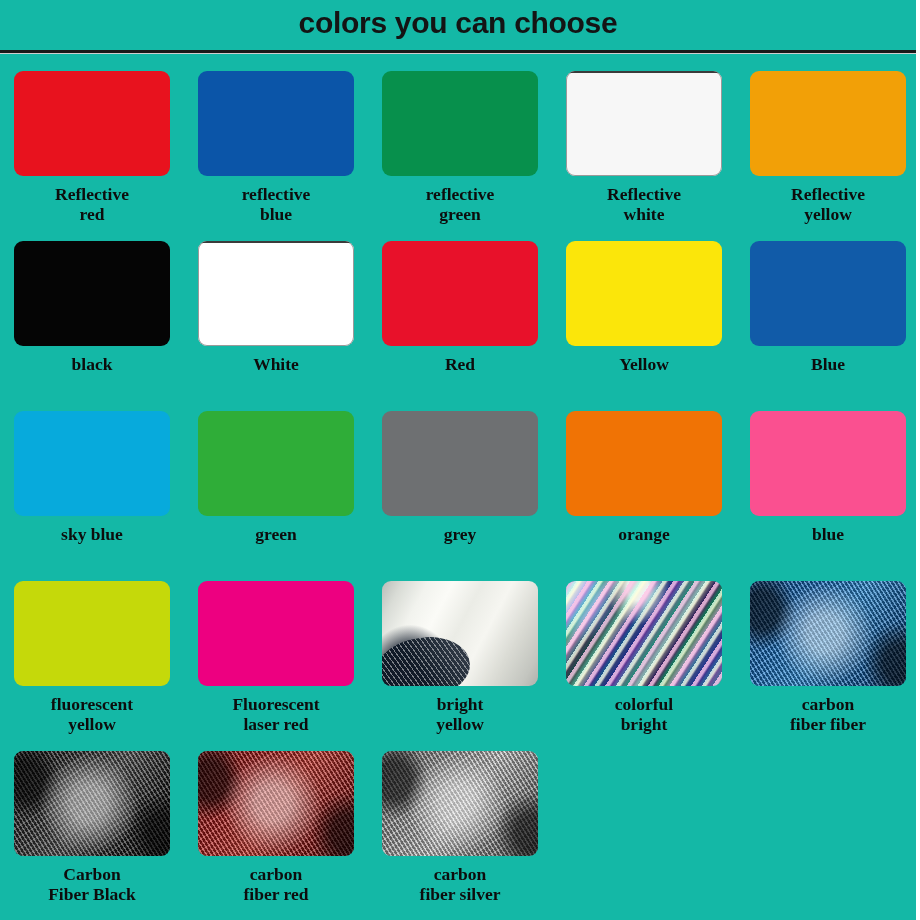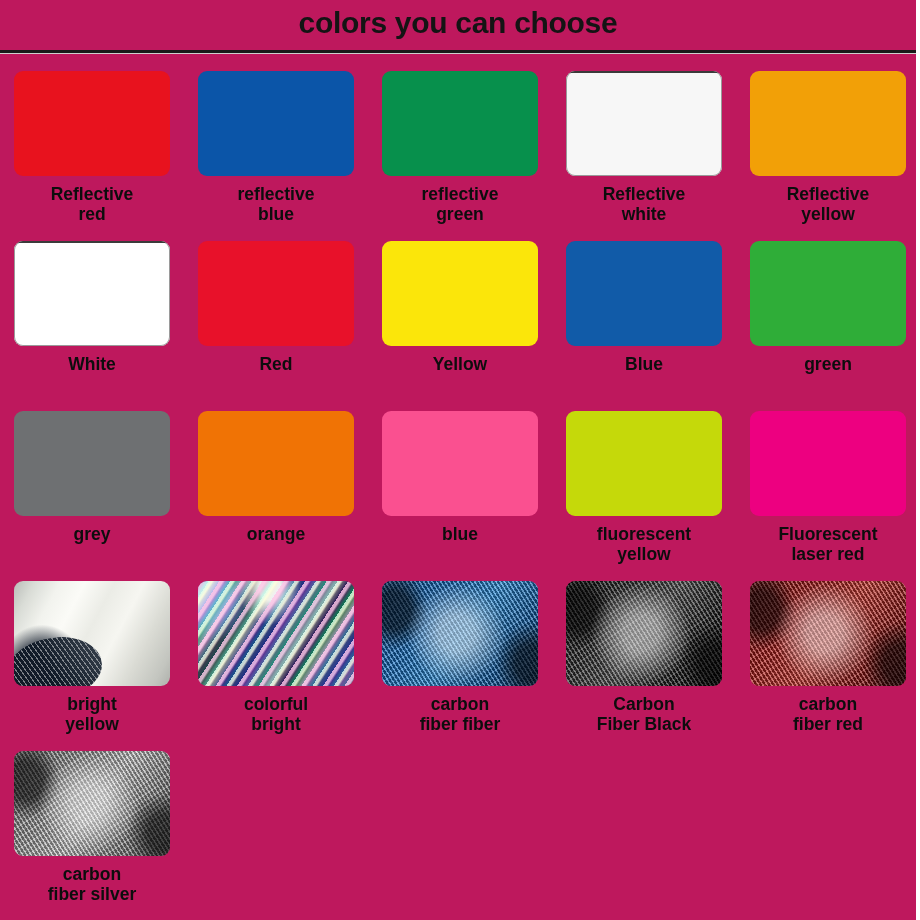--- a/index.html
+++ b/index.html
@@ -1,21 +1,21 @@
 <!DOCTYPE html>
 <html><head>
 <meta charset="utf-8">
 <style>
   html,body{margin:0;padding:0;}
   body{
     width:920px;height:920px;overflow:hidden;background:#ffffff;
     font-family:"Liberation Sans","DejaVu Sans",sans-serif;
     -webkit-font-smoothing:antialiased;
   }
-  .page{position:relative;width:916px;height:920px;background:#be185d;}
+  .page{position:relative;width:916px;height:920px;background:#14b8a6;}
 
   
   .header{height:52px;position:relative;}
   .title{
     position:absolute;left:0;right:0;top:6px;text-align:center;
     font-size:30px;font-weight:bold;color:#141414;letter-spacing:-0.3px;
     font-family:"Liberation Sans","DejaVu Sans",sans-serif;
   }
   .rule{position:absolute;left:0;right:0;top:50px;height:3px;background:#1a1a1a;}
   .rule:after{content:"";position:absolute;left:0;right:0;top:3px;height:1px;background:#cfcfcf;}
@@ -33,20 +33,21 @@
   }
   .swatch.bordered{box-shadow:inset 0 0 0 1px #9a9a9a;}
   .swatch.bordered:before{
     content:"";position:absolute;left:0;right:0;top:0;height:2px;
     background:#3b3b3b;border-radius:9px 9px 0 0;
   }
   .label{
     margin-top:9px;text-align:center;line-height:1.14;
     font-size:17.5px;font-weight:bold;color:#0d0d0d;
     max-width:170px;
+    font-family:Liberation Serif, serif;
   }
   .label .l2{display:block;}
 
   
   
   .tex-silver{
     background:
       radial-gradient(ellipse 70% 120% at 18% 92%, #0d1622 0 16%, #27303d 24%, rgba(39,48,61,0) 42%),
       linear-gradient(118deg,
         #b9bcb8 0%, #d9dcd6 10%, #f2f3ee 22%, #fbfbf7 34%,
@@ -155,36 +156,44 @@
       </div>
       <div class="cell">
         <div class="swatch bordered" style="background: rgb(247, 247, 247);"></div>
         <div class="label"><span>Reflective</span><span class="l2">white</span></div>
       </div>
       <div class="cell">
         <div class="swatch" style="background: rgb(242, 160, 7);"></div>
         <div class="label"><span>Reflective</span><span class="l2">yellow</span></div>
       </div>
       <div class="cell">
+        <div class="swatch" style="background: rgb(5, 5, 5);"></div>
+        <div class="label"><span>black</span></div>
+      </div>
+      <div class="cell">
         <div class="swatch bordered" style="background: rgb(255, 255, 255);"></div>
         <div class="label"><span>White</span></div>
       </div>
       <div class="cell">
         <div class="swatch" style="background: rgb(232, 17, 42);"></div>
         <div class="label"><span>Red</span></div>
       </div>
       <div class="cell">
         <div class="swatch" style="background: rgb(251, 230, 10);"></div>
         <div class="label"><span>Yellow</span></div>
       </div>
       <div class="cell">
         <div class="swatch" style="background: rgb(17, 91, 168);"></div>
         <div class="label"><span>Blue</span></div>
       </div>
       <div class="cell">
+        <div class="swatch" style="background: rgb(7, 170, 220);"></div>
+        <div class="label"><span>sky blue</span></div>
+      </div>
+      <div class="cell">
         <div class="swatch" style="background: rgb(47, 173, 56);"></div>
         <div class="label"><span>green</span></div>
       </div>
       <div class="cell">
         <div class="swatch" style="background: rgb(110, 112, 114);"></div>
         <div class="label"><span>grey</span></div>
       </div>
       <div class="cell">
         <div class="swatch" style="background: rgb(240, 115, 5);"></div>
         <div class="label"><span>orange</span></div>

